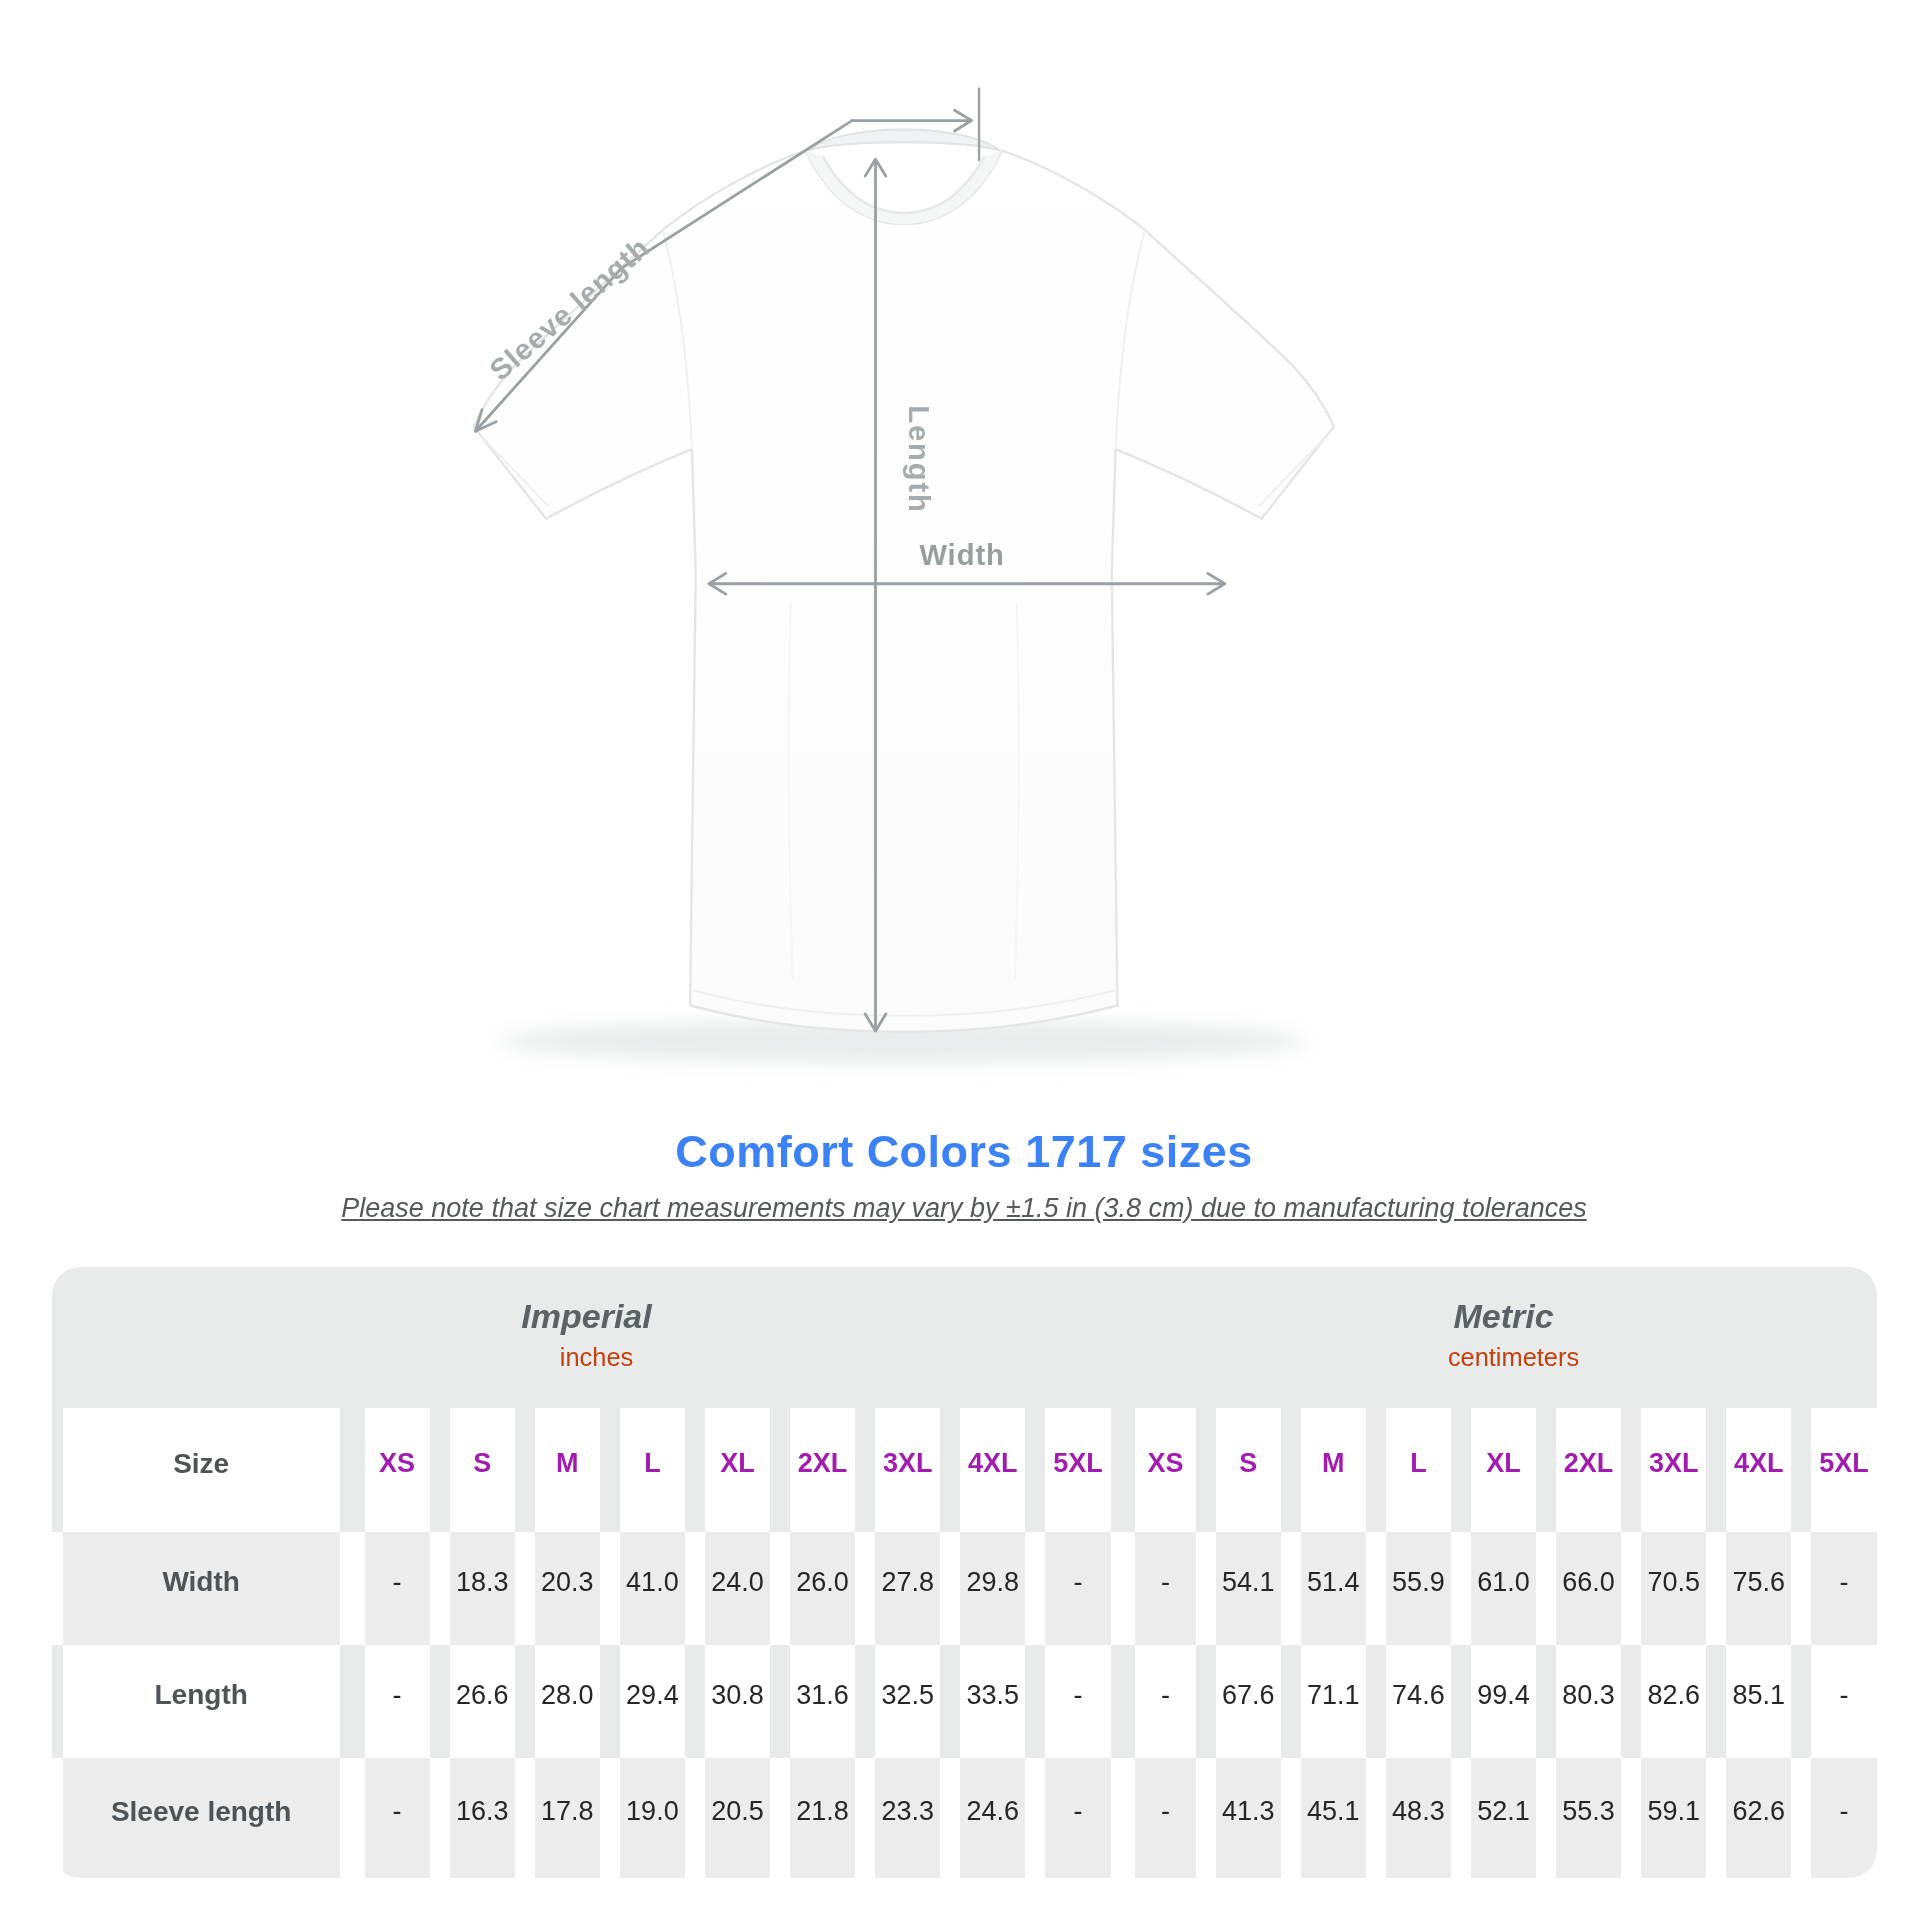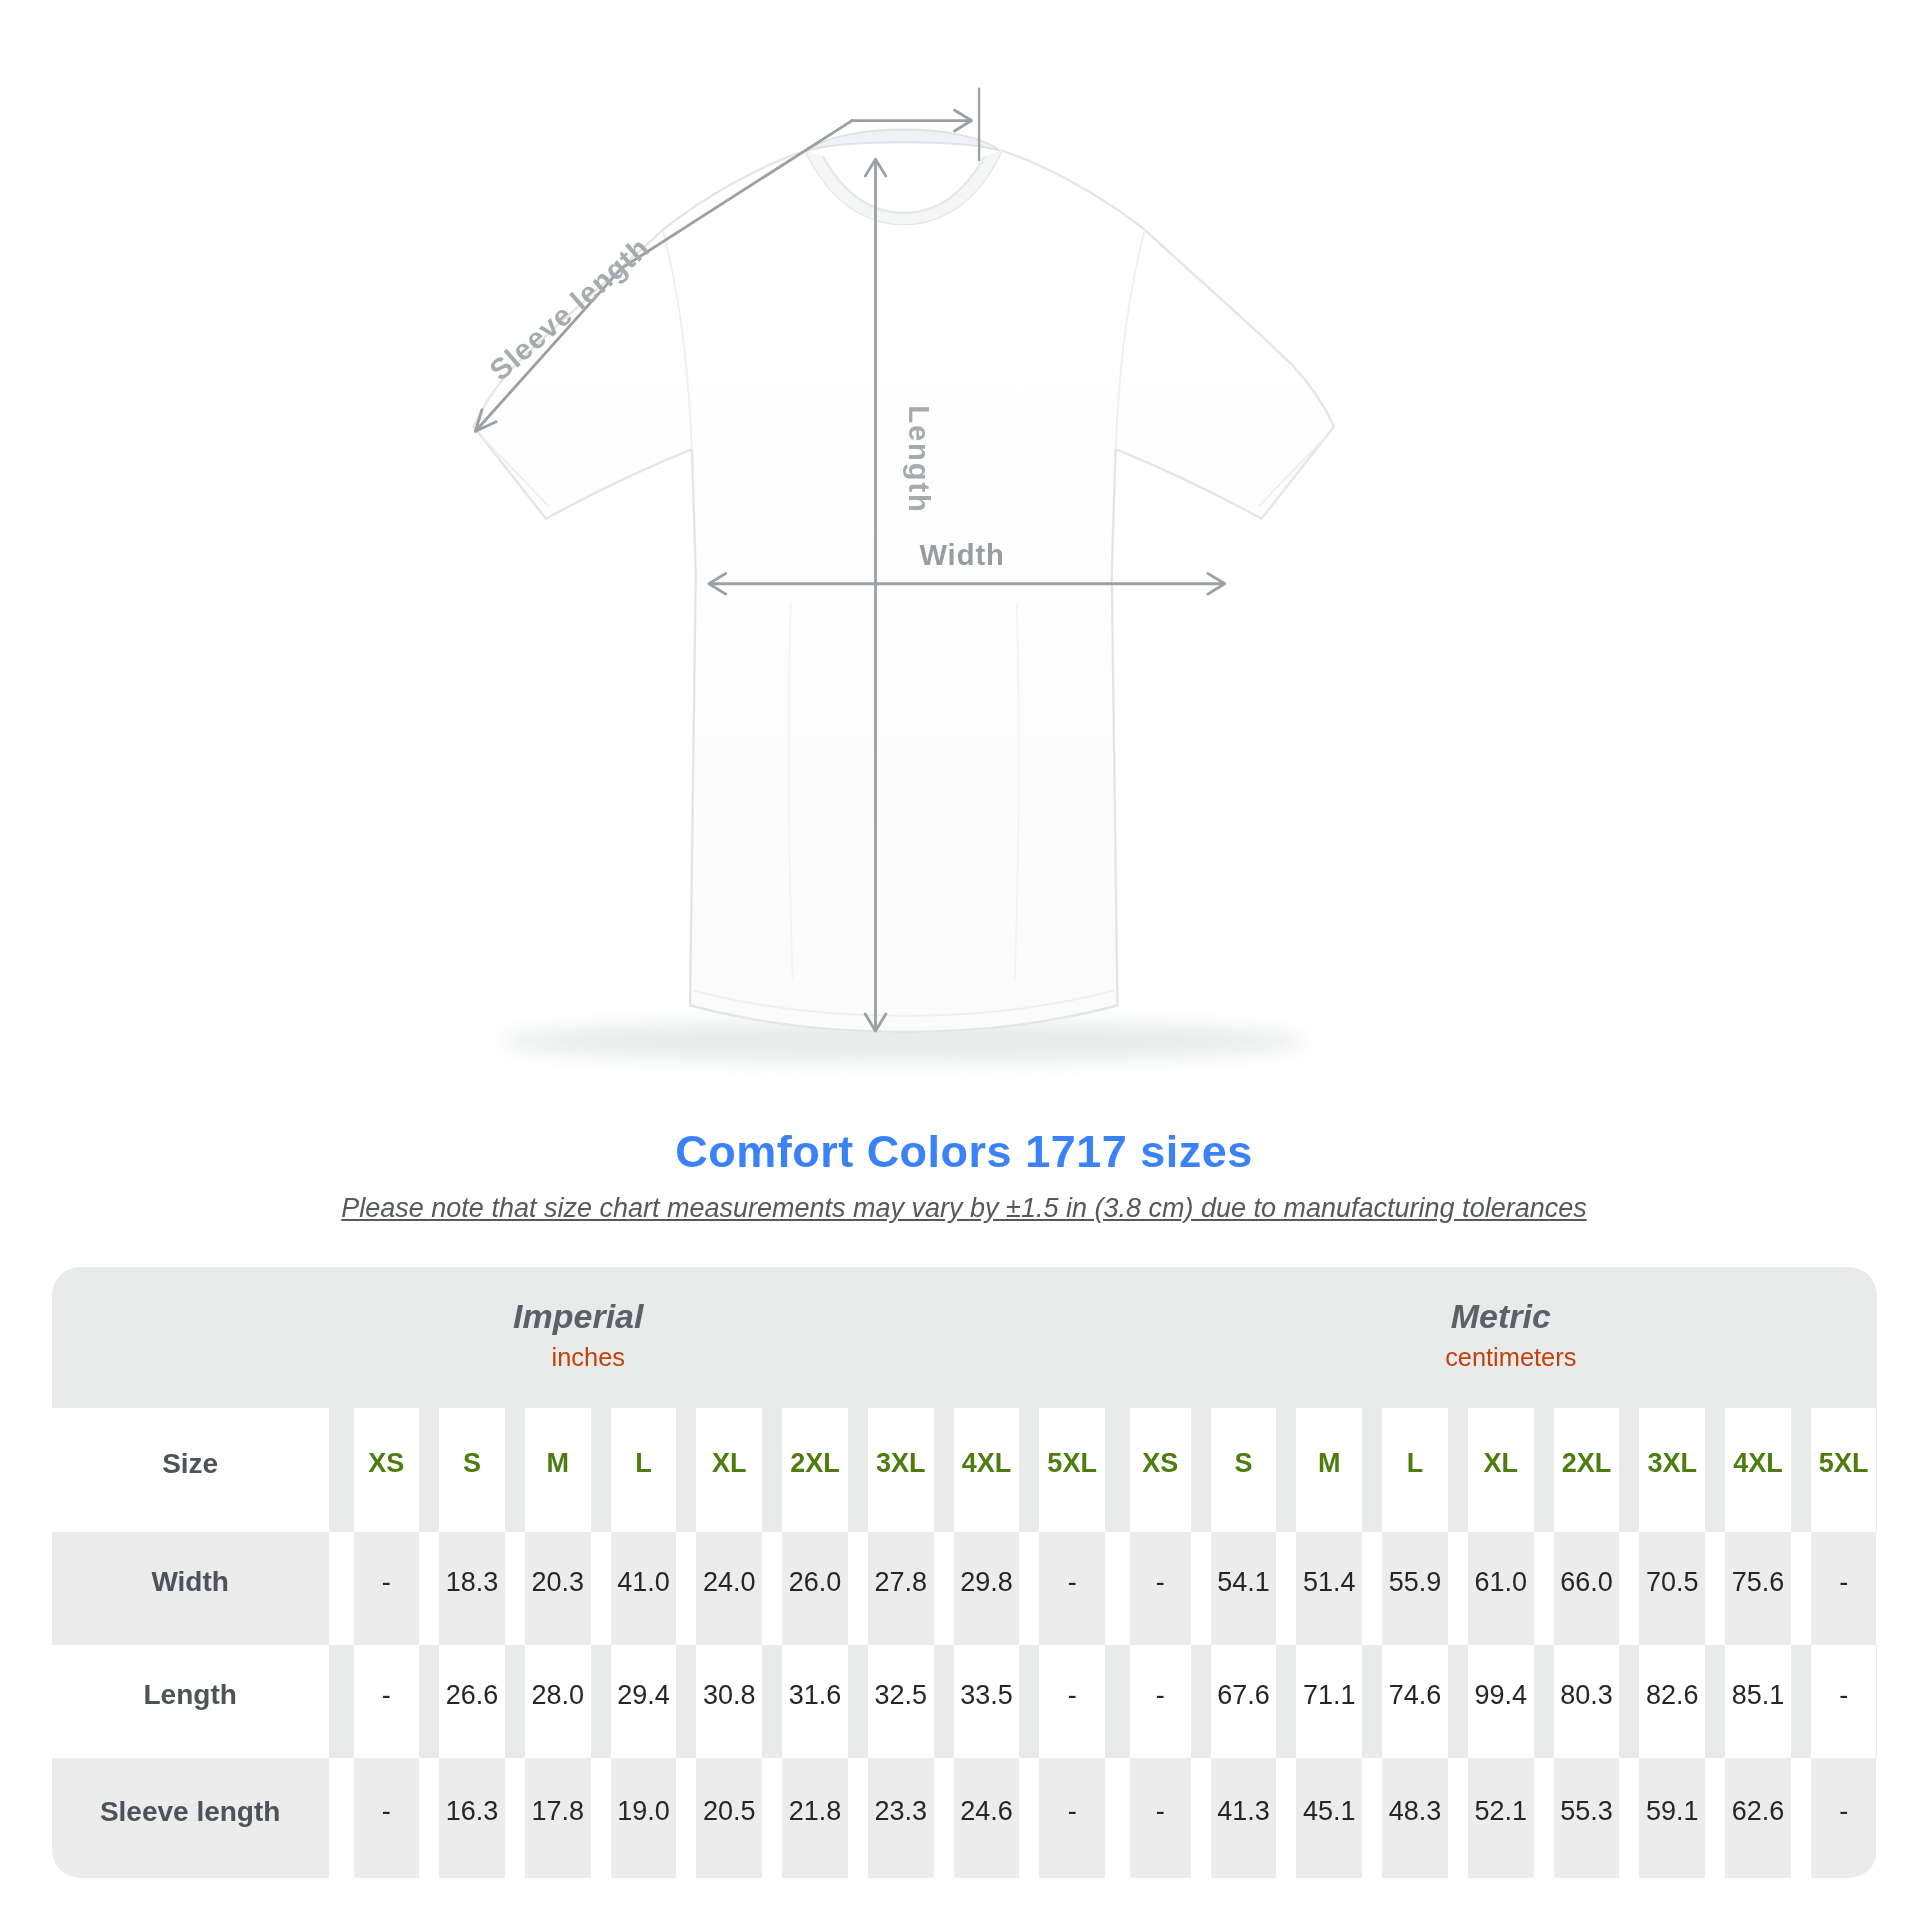--- a/index.html
+++ b/index.html
@@ -14,21 +14,21 @@
   .title-block { text-align:center; margin-top:15px; }
   .title-block h1 {
     margin:0; font-size:45px; font-weight:bold; color:#3b82f6; letter-spacing:0.5px;
   }
   .subtitle {
     margin:15px 0 0 0; font-size:27px; font-style:italic; color:#55595b;text-decoration:underline;
   }
 
   
   .size-table { width:1825px; margin:43px auto 0 auto; border-radius:28px; overflow:hidden; }
-  .trow { display:grid; grid-template-columns:282px repeat(18, 1fr); column-gap:20px; }
+  .trow { display:grid; grid-template-columns:282px repeat(18, 1fr); column-gap:20px;padding-left:11px; }
 
   .band { background:#e9eaea; height:141px; border-radius:28px 28px 0 0; }
   .band-group { display:flex; flex-direction:column; justify-content:center; align-items:center; gap:7.5px; padding-bottom:5.6px; }
   .band-group.imperial { grid-column:1 / 11; }
   .band-group.metric   { grid-column:11 / 20; }
   .band-label { font-size:34px; font-weight:bold; font-style:italic; color:#5b6164; }
   .band-sub   { font-size:25.4px; color:#c2410c;margin-left:20px; }
 
   .trow.light { background:#e9eaea; }   
   .trow.dark  { background:#ffffff; }   
@@ -36,21 +36,21 @@
   .dark  .cell { background:#ececec; }
 
   .header { height:124px; }
   .data   { height:113px; }
   .data.last { height:120px; }
 
   .cell {
     display:flex; align-items:center; justify-content:center;
     font-size:27px; color:#242628; padding-bottom:13px;
   }
-  .header .cell { font-weight:bold; color:#4d7c0f; font-size:27px; }
+  .header .cell { font-weight:bold; color:#a21caf; font-size:27px; }
   .cell.rowlabel { font-weight:bold; color:#4e5357; font-size:28px; margin-right:4.7px; }
   .cell.metric-first { margin-left:4.7px; }
 </style>
 </head>
 <body>
 
 <div class="page">
 
   <div class="diagram">
     <svg viewBox="0 0 2048 1180" xmlns="http://www.w3.org/2000/svg">

